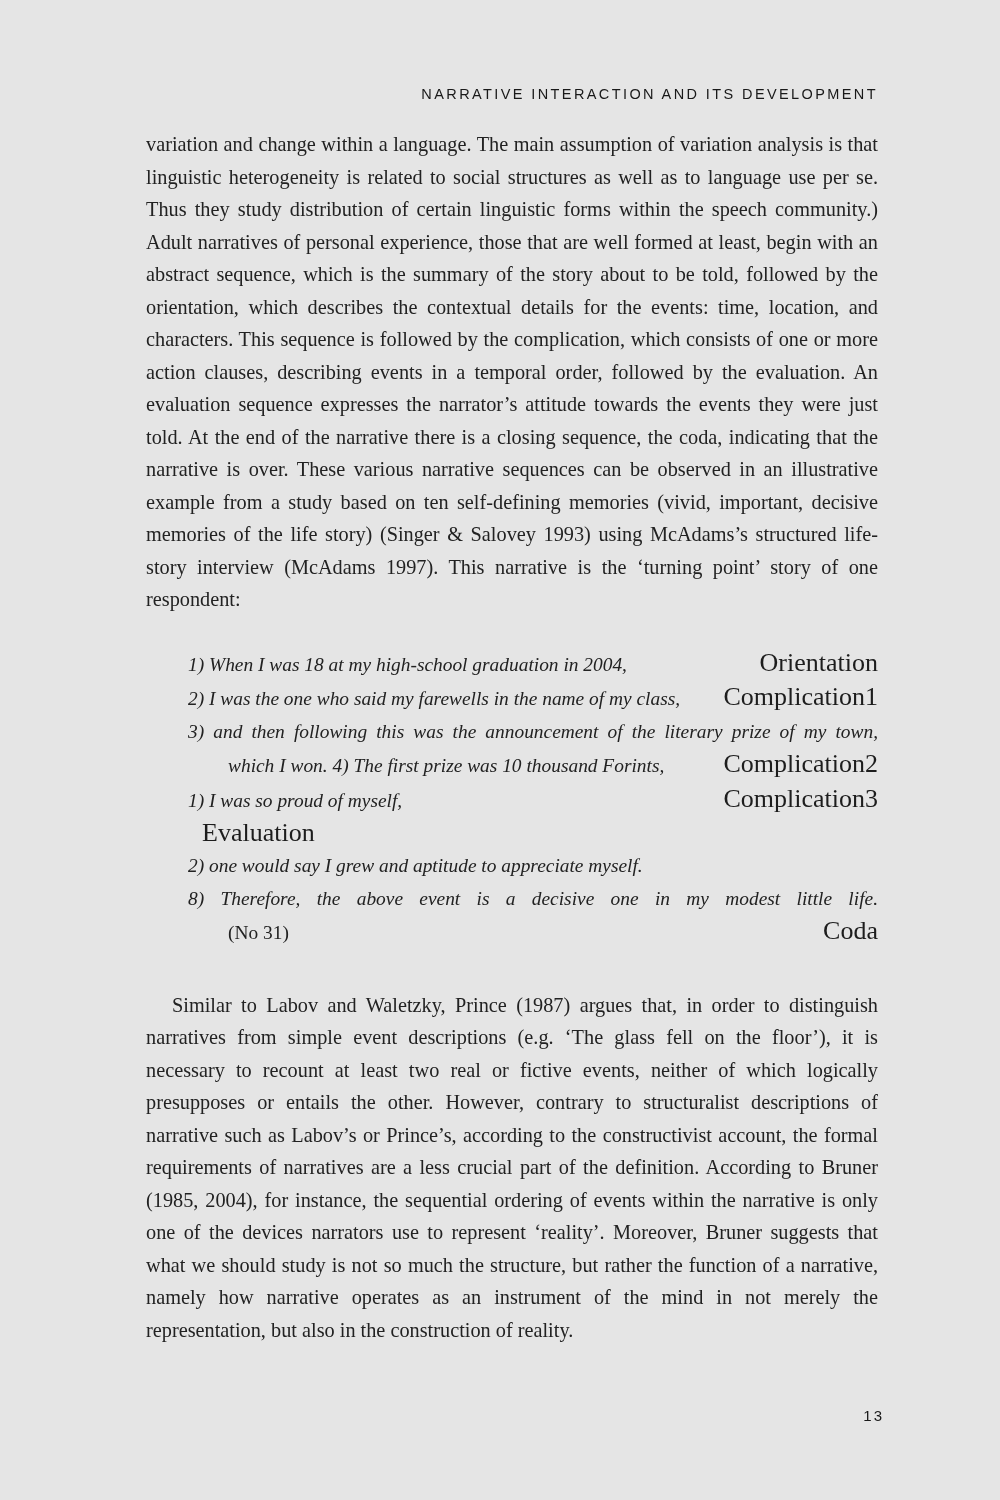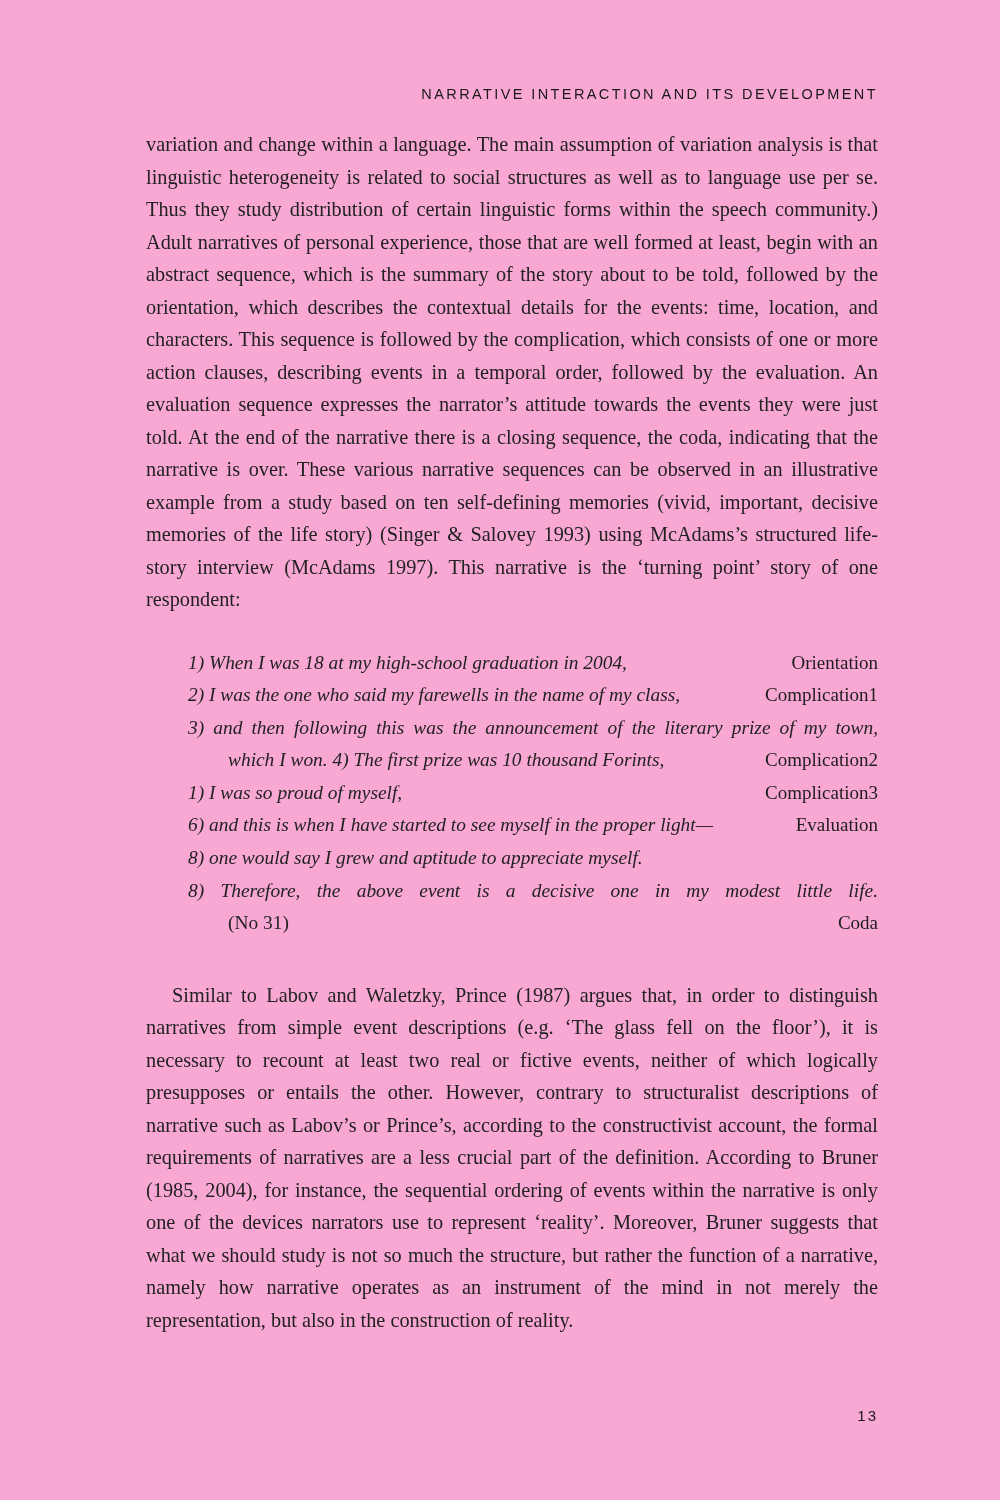--- a/index.html
+++ b/index.html
@@ -4,21 +4,21 @@
 <style>
   html, body {
     margin: 0;
     padding: 0;
     background: #ffffff;
   }
   .page {
     position: relative;
     width: 1000px;
     height: 1500px;
-    background: #f9a8d4;
+    background: #e5e5e5;
     font-family: "Liberation Serif", serif;
     color: #1f1f1f;
     overflow: hidden;
   }
   .running-head {
     position: absolute;
     top: 86px;
     left: 146px;
     width: 732px;
     text-align: right;
@@ -70,29 +70,29 @@
   .ex-row.fill {
     display: block;
   }
   .ex-row.fill .ex-text {
     display: block;
     text-align: justify;
     text-align-last: justify;
   }
   .ex-label {
     font-style: normal;
-    font-size: 19px;
+    font-size: 26px;
     padding-left: 14px;
     white-space: nowrap;
     color: #1d1d1d;
   }
   .page-number {
     position: absolute;
     top: 1407px;
-    left: 146px;
+    left: 152px;
     width: 732px;
     text-align: right;
     font-family: "Liberation Sans", sans-serif;
     font-size: 15px;
     letter-spacing: 2px;
     color: #191919;
   }
 </style>
 </head>
 <body>
@@ -125,26 +125,25 @@
         <span class="ex-text">which I won. 4) The first prize was 10 thousand Forints,</span>
         <span class="ex-label">Complication2</span>
       </div>
 
       <div class="ex-row">
         <span class="ex-text">1) I was so proud of myself,</span>
         <span class="ex-label">Complication3</span>
       </div>
 
       <div class="ex-row">
-        <span class="ex-text">6) and this is when I have started to see myself in the proper light—</span>
         <span class="ex-label">Evaluation</span>
       </div>
 
       <div class="ex-row">
-        <span class="ex-text">8) one would say I grew and aptitude to appreciate myself.</span>
+        <span class="ex-text">2) one would say I grew and aptitude to appreciate myself.</span>
       </div>
 
       <div class="ex-row fill">
         <span class="ex-text">8) Therefore, the above event is a decisive one in my modest little life.</span>
       </div>
 
       <div class="ex-row cont roman">
         <span class="ex-text">(No 31)</span>
         <span class="ex-label">Coda</span>
       </div>

